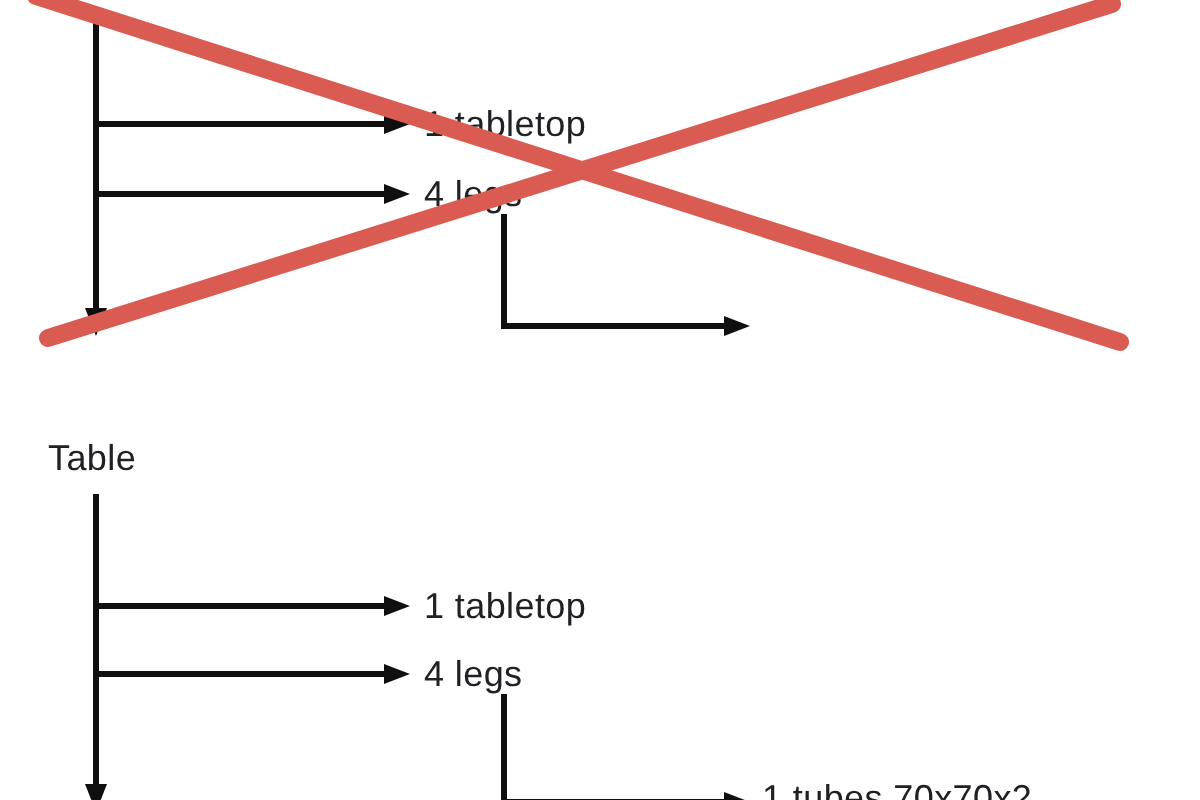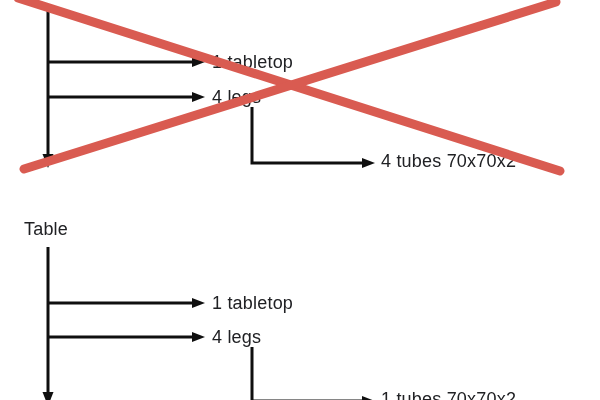--- a/index.html
+++ b/index.html
@@ -59,21 +59,20 @@
       <line class="black-line" x1="48" y1="337" x2="193" y2="337"></line>
       <polygon class="arrowhead" points="192,332 192,342 205,337"></polygon>
       <polyline class="black-line" points="252,347 252,401 363,401"></polyline>
       <polygon class="arrowhead" points="362,396 362,406 375,401"></polygon>
     </g>
   </svg>
 
   <div class="lbl" style="left:24px; top:-16px;">Table</div>
   <div class="lbl" style="left:212px; top:53px;">1 tabletop</div>
   <div class="lbl" style="left:212px; top:88px;">4 legs</div>
-  <div class="lbl" style="left:381px; top:152px;">4 tubes 70x70x2</div>
 
   <div class="lbl" style="left:24px; top:220px;">Table</div>
   <div class="lbl" style="left:212px; top:294px;">1 tabletop</div>
   <div class="lbl" style="left:212px; top:328px;">4 legs</div>
   <div class="lbl" style="left:381px; top:390px;">1 tubes 70x70x2</div>
 
   <svg class="layer cross-layer" viewBox="0 0 600 400" xmlns="http://www.w3.org/2000/svg">
     <line x1="18" y1="-2" x2="560" y2="171" stroke-width="9" stroke-linecap="round" stroke="#d95b51"></line>
     <line x1="24" y1="169" x2="556" y2="2" stroke-width="9" stroke-linecap="round" stroke="#d95b51"></line>
   </svg>

